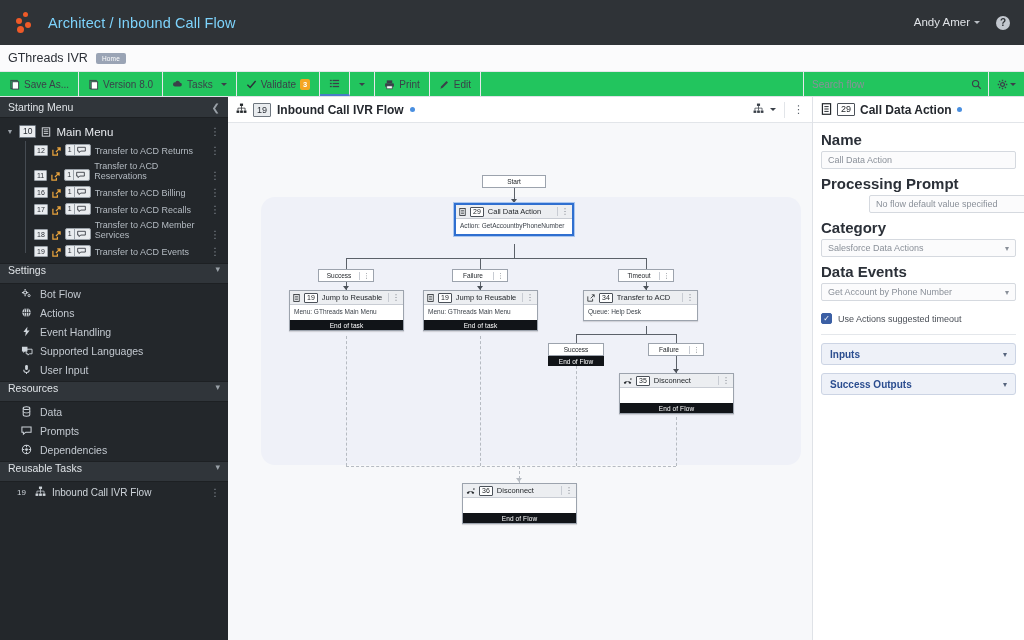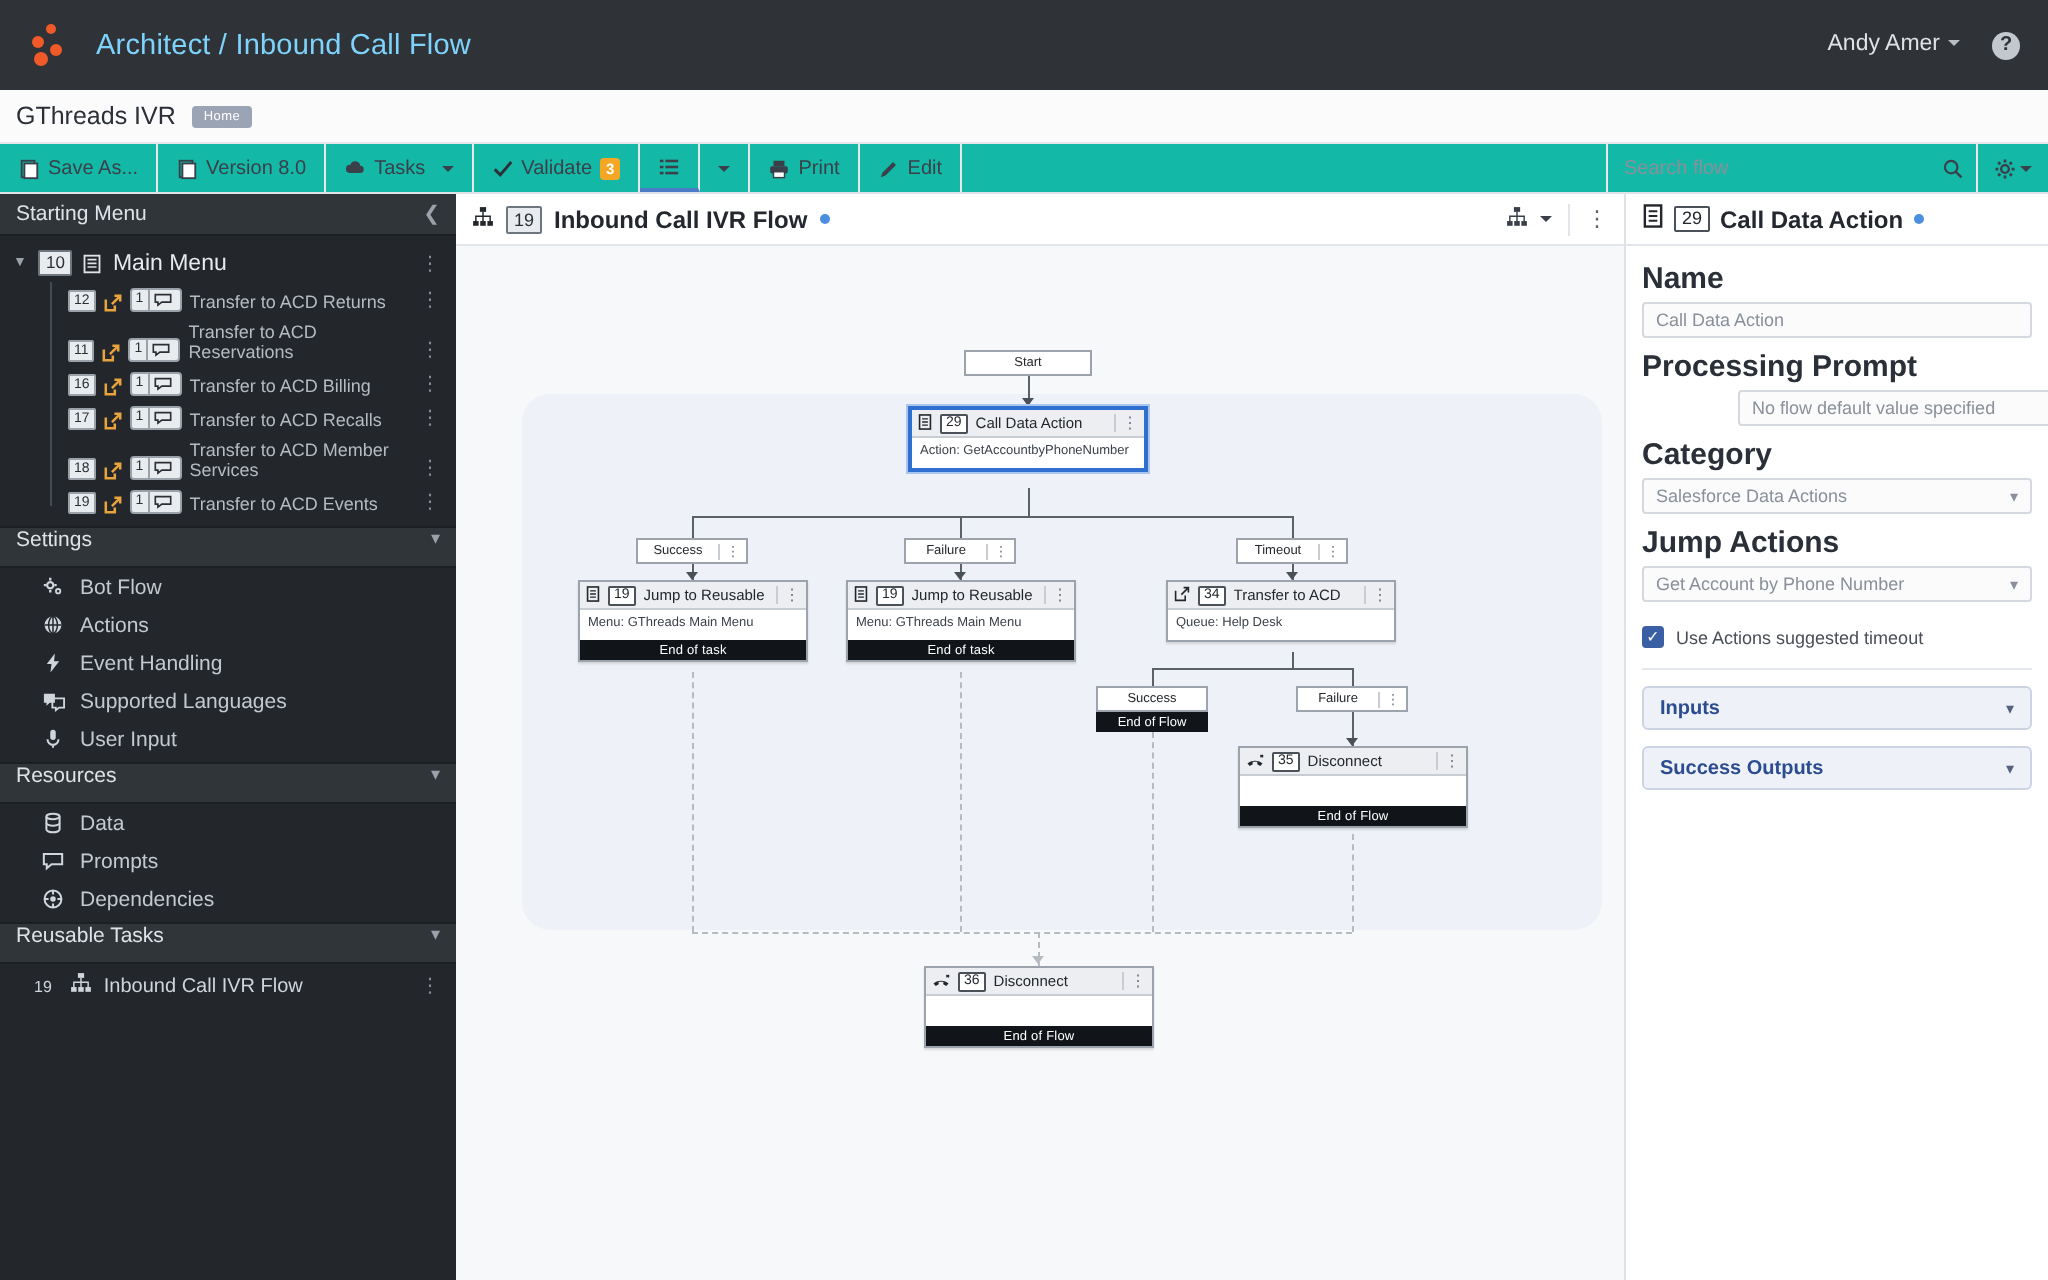--- a/index.html
+++ b/index.html
@@ -46,21 +46,21 @@
     display: flex; align-items: center; padding: 0 8px;
   }
   .flow-name { font-size: 12.5px; color: #2b2f36; }
   .badge-home {
     margin-left: 8px; background: #9aa4b5; color: #ffffff; font-size: 6.5px;
     padding: 2px 6px; border-radius: 2px; letter-spacing: .2px;
   }
 
   
   .toolbar {
-    height: 25px; background: #14b8a6; border-bottom: 1px solid #dfe2e7;
+    height: 25px; background: #22c55e; border-bottom: 1px solid #dfe2e7;
     display: flex; align-items: stretch; font-size: 10px; color: #3a4049;
   }
   .tb-btn {
     display: flex; align-items: center; gap: 4px; padding: 0 9px;
     border-right: 1px solid #e6e8ec; cursor: default; white-space: nowrap;
   }
   .tb-btn.active { border-bottom: 2px solid #4a7cc7; }
   .tb-ico { width: 11px; height: 11px; display: inline-block; flex: none; }
   .tb-ico svg { display: block; }
   .badge-warn {
@@ -811,21 +811,21 @@
               </svg>
             </span>
         </div>
 
         <div class="fl">Category</div>
         <div class="fselect">
           <span>Salesforce Data Actions</span>
           <span class="cv">▾</span>
         </div>
 
-        <div class="fl">Jump Actions</div>
+        <div class="fl">Data Events</div>
         <div class="fselect">
           <span>Get Account by Phone Number</span>
           <span class="cv">▾</span>
         </div>
 
         <div class="fcheck">
           <span class="cbox">✓</span>
           <span class="lbl">Use Actions suggested timeout</span>
         </div>
 

